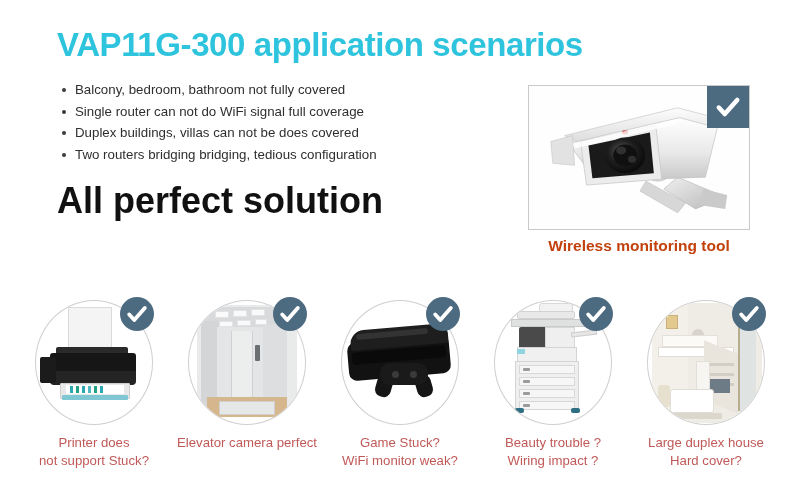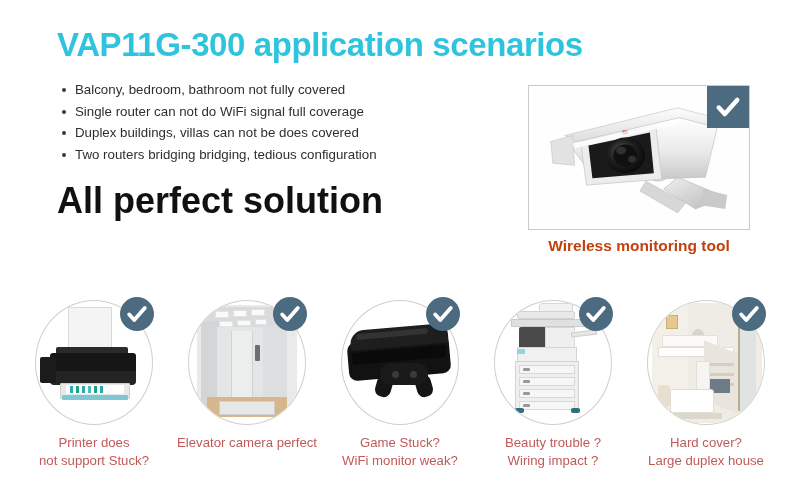--- a/index.html
+++ b/index.html
@@ -387,19 +387,19 @@
           <div class="abs dh-sofa"></div>
           <div class="abs dh-rug"></div>
         </div>
         <div class="badge">
           <svg viewBox="0 0 24 24">
             <path d="M3.5 12.5 L9 18.5 L20.5 5.5" fill="none" stroke="#ffffff" stroke-width="4.2" stroke-linecap="round" stroke-linejoin="round"></path>
           </svg>
         </div>
       </div>
       <div class="cap">
+        <div>Large duplex house</div>
         <div>Hard cover?</div>
-        <div>Large duplex house</div>
       </div>
     </div>
 
   </div>
 </div>
 
 </body></html>

